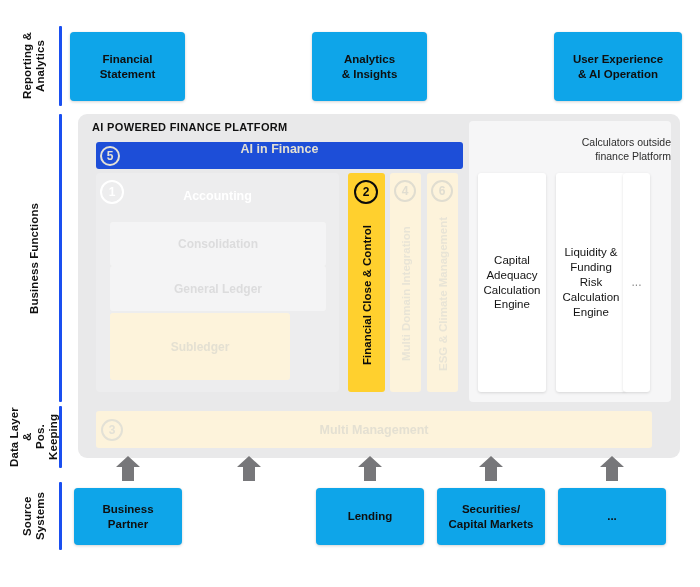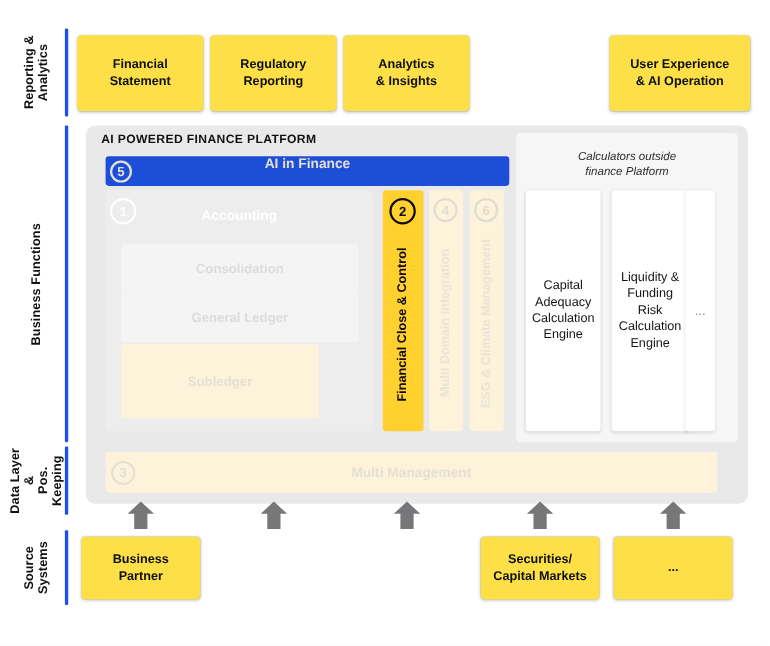--- a/index.html
+++ b/index.html
@@ -39,21 +39,21 @@
   .row-rule {
     position: absolute;
     width: 3px;
     background: #1a4ff0;
     border-radius: 1px;
   }
 
   
   .card {
     position: absolute;
-    background: #fde047;
+    background: #0ea5e9;
     border-radius: 4px;
     box-shadow: 0 1px 3px rgba(0,0,0,0.17), 0 0 1px rgba(0,0,0,0.10);
     display: flex;
     align-items: center;
     justify-content: center;
     text-align: center;
     font-size: 11.5px;
     font-weight: bold;
     color: #0f0f0f;
     line-height: 1.25;
@@ -159,23 +159,22 @@
   
   .calc-panel {
     position: absolute;
     background: #f6f6f7;
     border-radius: 4px;
   }
   .calc-caption {
     position: absolute;
     left: 0;
     width: 100%;
-    text-align: center;
+    text-align: right;
     font-size: 10.5px;
-    font-style: italic;
     color: #2d2d2d;
     line-height: 1.3;
   }
   .calc-card {
     position: absolute;
     background: #ffffff;
     border-radius: 3px;
     box-shadow: 0 1px 3px rgba(0,0,0,0.13);
     display: flex;
     align-items: center;
@@ -221,21 +220,20 @@
   <div class="row-label" style="left:14px; top:114px; width:40px; height:288px;">Business Functions</div>
   <div class="row-rule" style="left:59px; top:114px; height:288px;"></div>
 
   <div class="row-label" style="left:14px; top:406px; width:40px; height:62px;">Data Layer &amp;<br>Pos. Keeping</div>
   <div class="row-rule" style="left:59px; top:406px; height:62px;"></div>
 
   <div class="row-label" style="left:14px; top:482px; width:40px; height:68px;">Source<br>Systems</div>
   <div class="row-rule" style="left:59px; top:482px; height:68px;"></div>
 
   <div class="card" style="left:70px; top:32px; width:115px; height:69px;">Financial<br>Statement</div>
-  <div class="card" style="left:191px; top:32px; width:115px; height:69px;">Regulatory<br>Reporting</div>
   <div class="card" style="left:312px; top:32px; width:115px; height:69px;">Analytics<br>&amp; Insights</div>
   <div class="card" style="left:554px; top:32px; width:128px; height:69px;">User Experience<br>&amp; AI Operation</div>
 
   <div class="platform-panel" style="left:78px; top:114px; width:602px; height:344px;"></div>
 
   <div class="platform-title" style="left:92px; top:121px;">AI POWERED FINANCE PLATFORM</div>
 
   <div class="ai-band" style="left:96px; top:142px; width:367px; height:27px;">
     <span class="ai-band-text">AI in Finance</span>
   </div>
@@ -287,16 +285,17 @@
     <polygon points="13,1 25,12 19,12 19,26 7,26 7,12 1,12" fill="#77777a"></polygon>
   </svg>
   <svg class="arrow" style="left:478px; top:455px;" viewBox="0 0 26 26">
     <polygon points="13,1 25,12 19,12 19,26 7,26 7,12 1,12" fill="#77777a"></polygon>
   </svg>
   <svg class="arrow" style="left:599px; top:455px;" viewBox="0 0 26 26">
     <polygon points="13,1 25,12 19,12 19,26 7,26 7,12 1,12" fill="#77777a"></polygon>
   </svg>
 
   <div class="card" style="left:74px; top:488px; width:108px; height:57px;">Business<br>Partner</div>
+  <div class="card" style="left:316px; top:488px; width:108px; height:57px;">Lending</div>
   <div class="card" style="left:437px; top:488px; width:108px; height:57px;">Securities/<br>Capital Markets</div>
   <div class="card" style="left:558px; top:488px; width:108px; height:57px;">...</div>
 
 </div>
 
 </body></html>

